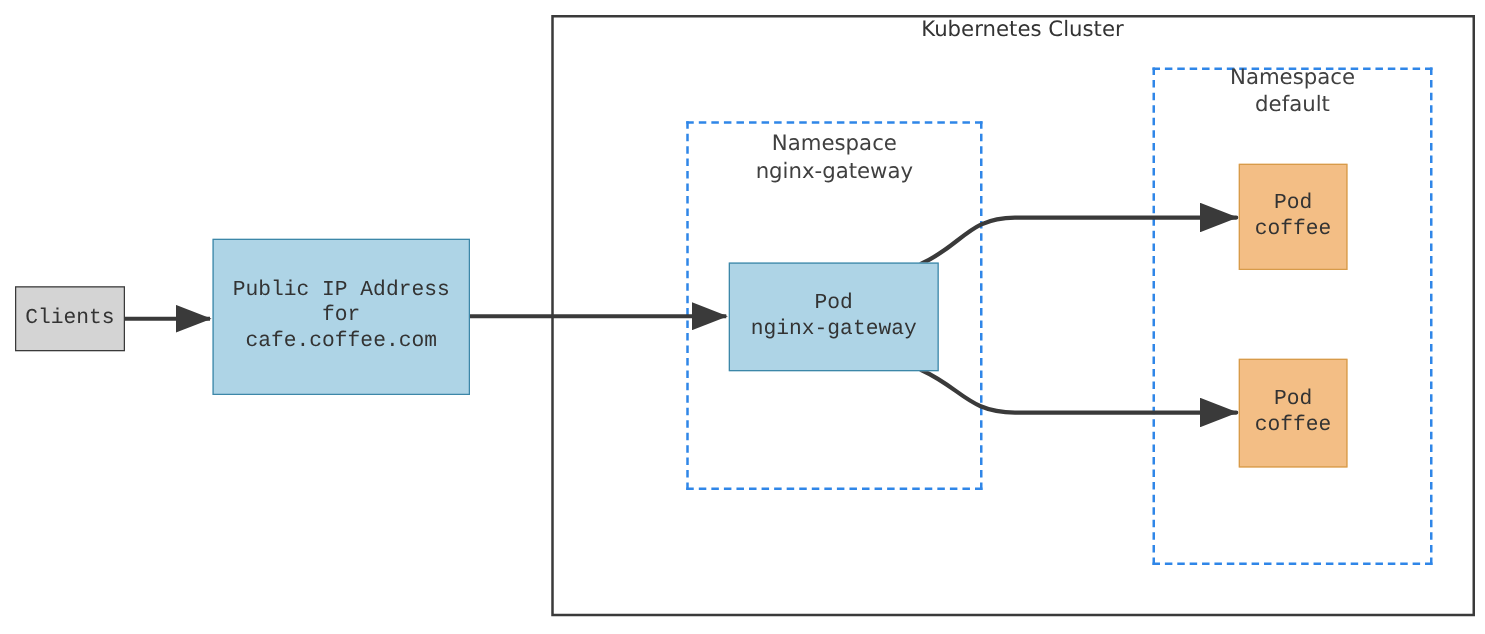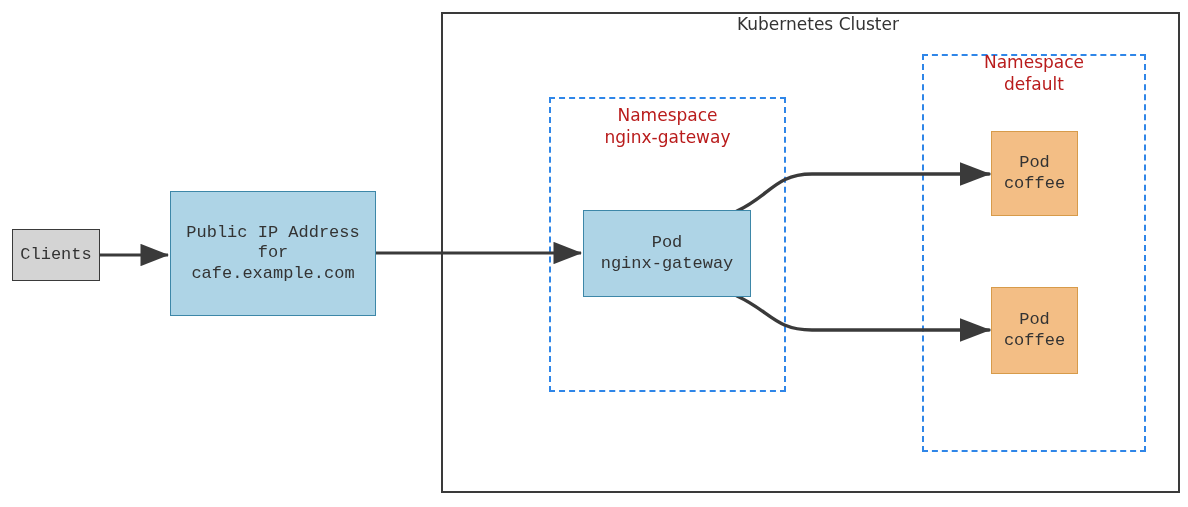--- a/index.html
+++ b/index.html
@@ -44,21 +44,21 @@
   }
   
   .namespace {
     border: 2px dashed #2f86e8;
     background: transparent;
     display: block;
   }
   .ns-title {
     position: absolute;
     text-align: center;
-    color: #b91c1c;
+    color: #404040;
     font-size: 17px;
     line-height: 1.3;
     white-space: pre-line;
   }
   
   .node-clients {
     background: #d4d4d4;
     border: 1.6px solid #3a3a3a;
     font-size: 17px;
     color: #333333;
@@ -113,21 +113,21 @@
 
     <path d="M 737,211 C 770,196 775,174 812,174 L 989,174" fill="none" stroke="#3a3a3a" stroke-width="3.4" stroke-linecap="round" marker-end="url(#arrowhead)"></path>
 
     <path d="M 737,296 C 770,311 775,330 812,330 L 989,330" fill="none" stroke="#3a3a3a" stroke-width="3.4" stroke-linecap="round" marker-end="url(#arrowhead)"></path>
   </svg>
 
   <div class="box node-clients" style="left:12px; top:229px; width:88px; height:52px;">Clients</div>
 
   <div class="box node-blue" style="left:170px; top:191px; width:206px; height:125px;">Public IP Address
 for
-cafe.example.com</div>
+cafe.coffee.com</div>
 
   <div class="box node-blue" style="left:583px; top:210px; width:168px; height:87px;">Pod
 nginx-gateway</div>
 
   <div class="box node-orange" style="left:991px; top:131px; width:87px; height:85px;">Pod
 coffee</div>
 
   <div class="box node-orange" style="left:991px; top:287px; width:87px; height:87px;">Pod
 coffee</div>
 

